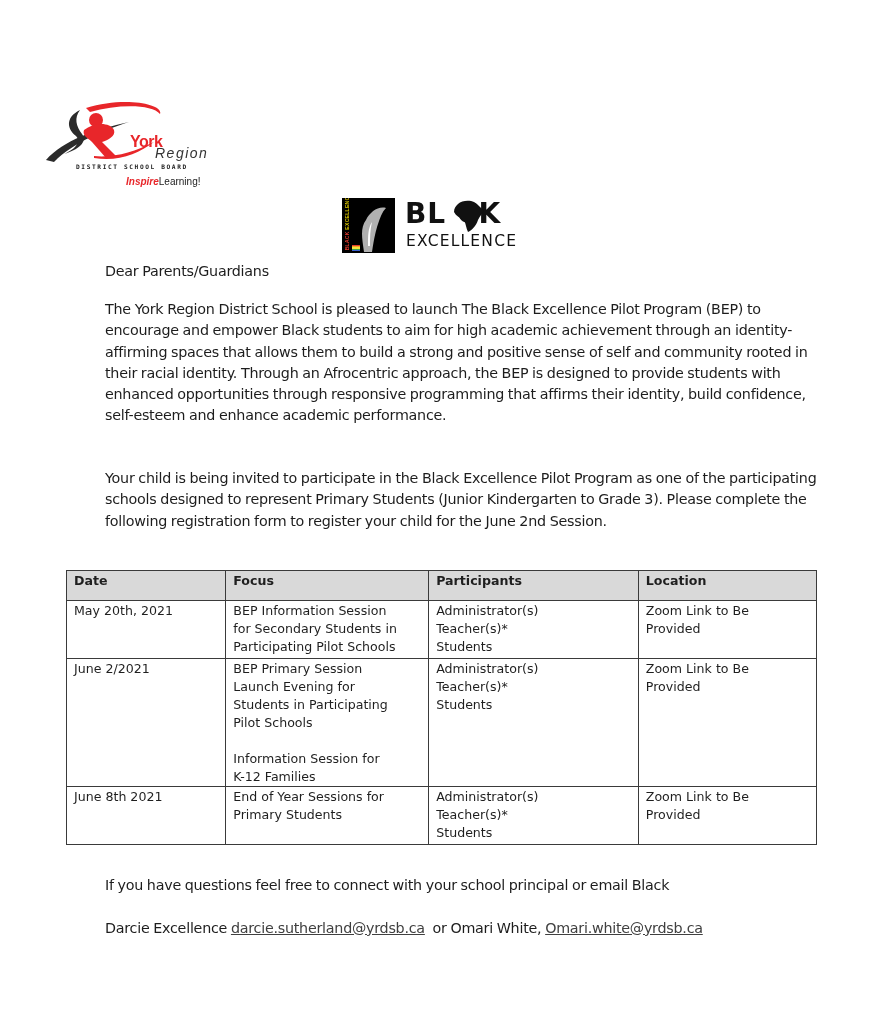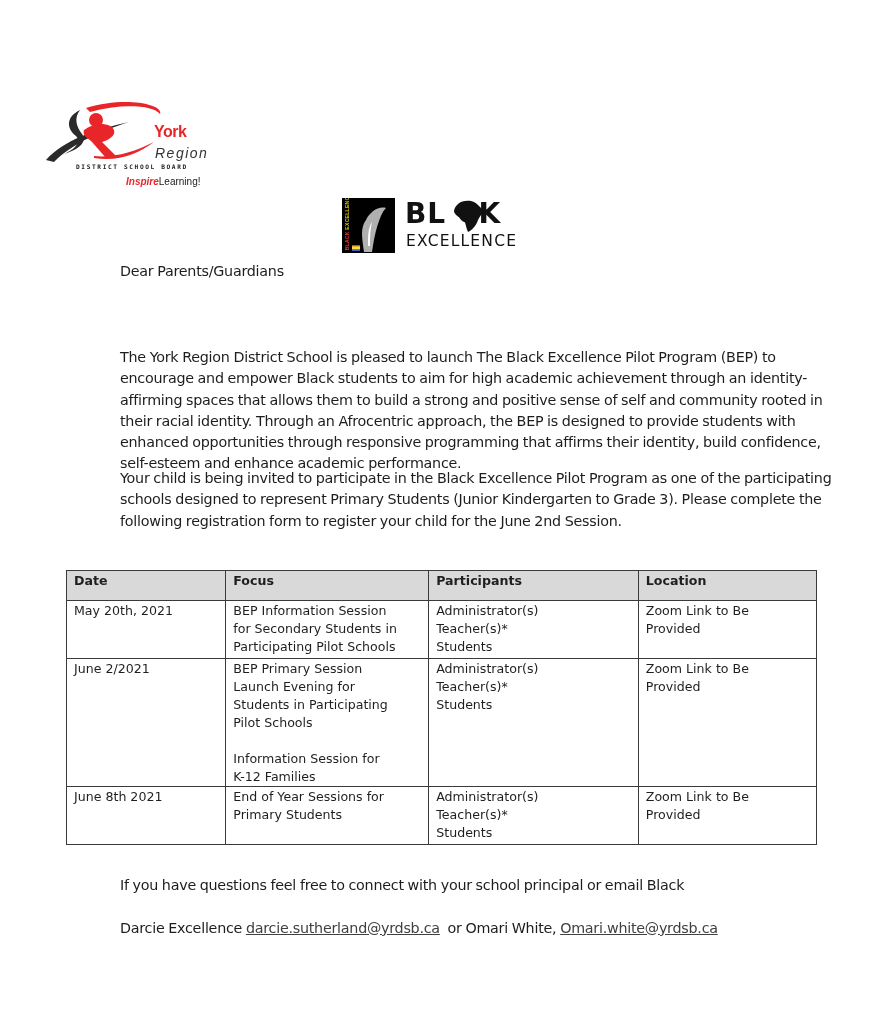--- a/index.html
+++ b/index.html
@@ -20,27 +20,26 @@
       position: absolute;
       left: 34px;
       top: 100px;
       width: 180px;
       height: 92px;
     }
     .yr-logo svg { position: absolute; left: 0; top: 0; }
     .yr-york {
       position: absolute;
       left: 96px;
-      top: 23px;
+      top: 33px;
       font-family: "Liberation Sans", sans-serif;
       font-weight: bold;
       font-size: 16px;
       color: #e8262a;
       letter-spacing: -0.5px;
-      margin-left: 24px;
     }
     .yr-region {
       position: absolute;
       left: 121px;
       top: 45px;
       font-family: "Liberation Sans", sans-serif;
       font-style: italic;
       font-size: 14px;
       color: #333;
       letter-spacing: 1.5px;
@@ -130,32 +129,32 @@
       font-family: "DejaVu Sans", sans-serif;
       font-size: 15.5px;
       letter-spacing: 1.2px;
       color: #111;
       line-height: 1;
     }
 
     
     .text {
       position: absolute;
-      left: 120px;
+      left: 105px;
       width: 720px;
       font-family: "DejaVu Sans", sans-serif;
       font-size: 14.3px;
       line-height: 21.3px;
       color: #1d1d1d;
       letter-spacing: -0.25px;
       word-spacing: -0.5px;
       margin: 0;
     }
     .greeting { top: 261px; }
-    .para1 { top: 299px; margin-top: 48px; }
+    .para1 { top: 299px; }
     .para2 { top: 468px; }
     .contact { top: 875px; }
     .contact a {
       color: #404040;
       text-decoration: underline;
     }
 
     
     .events-table {
       position: absolute;

